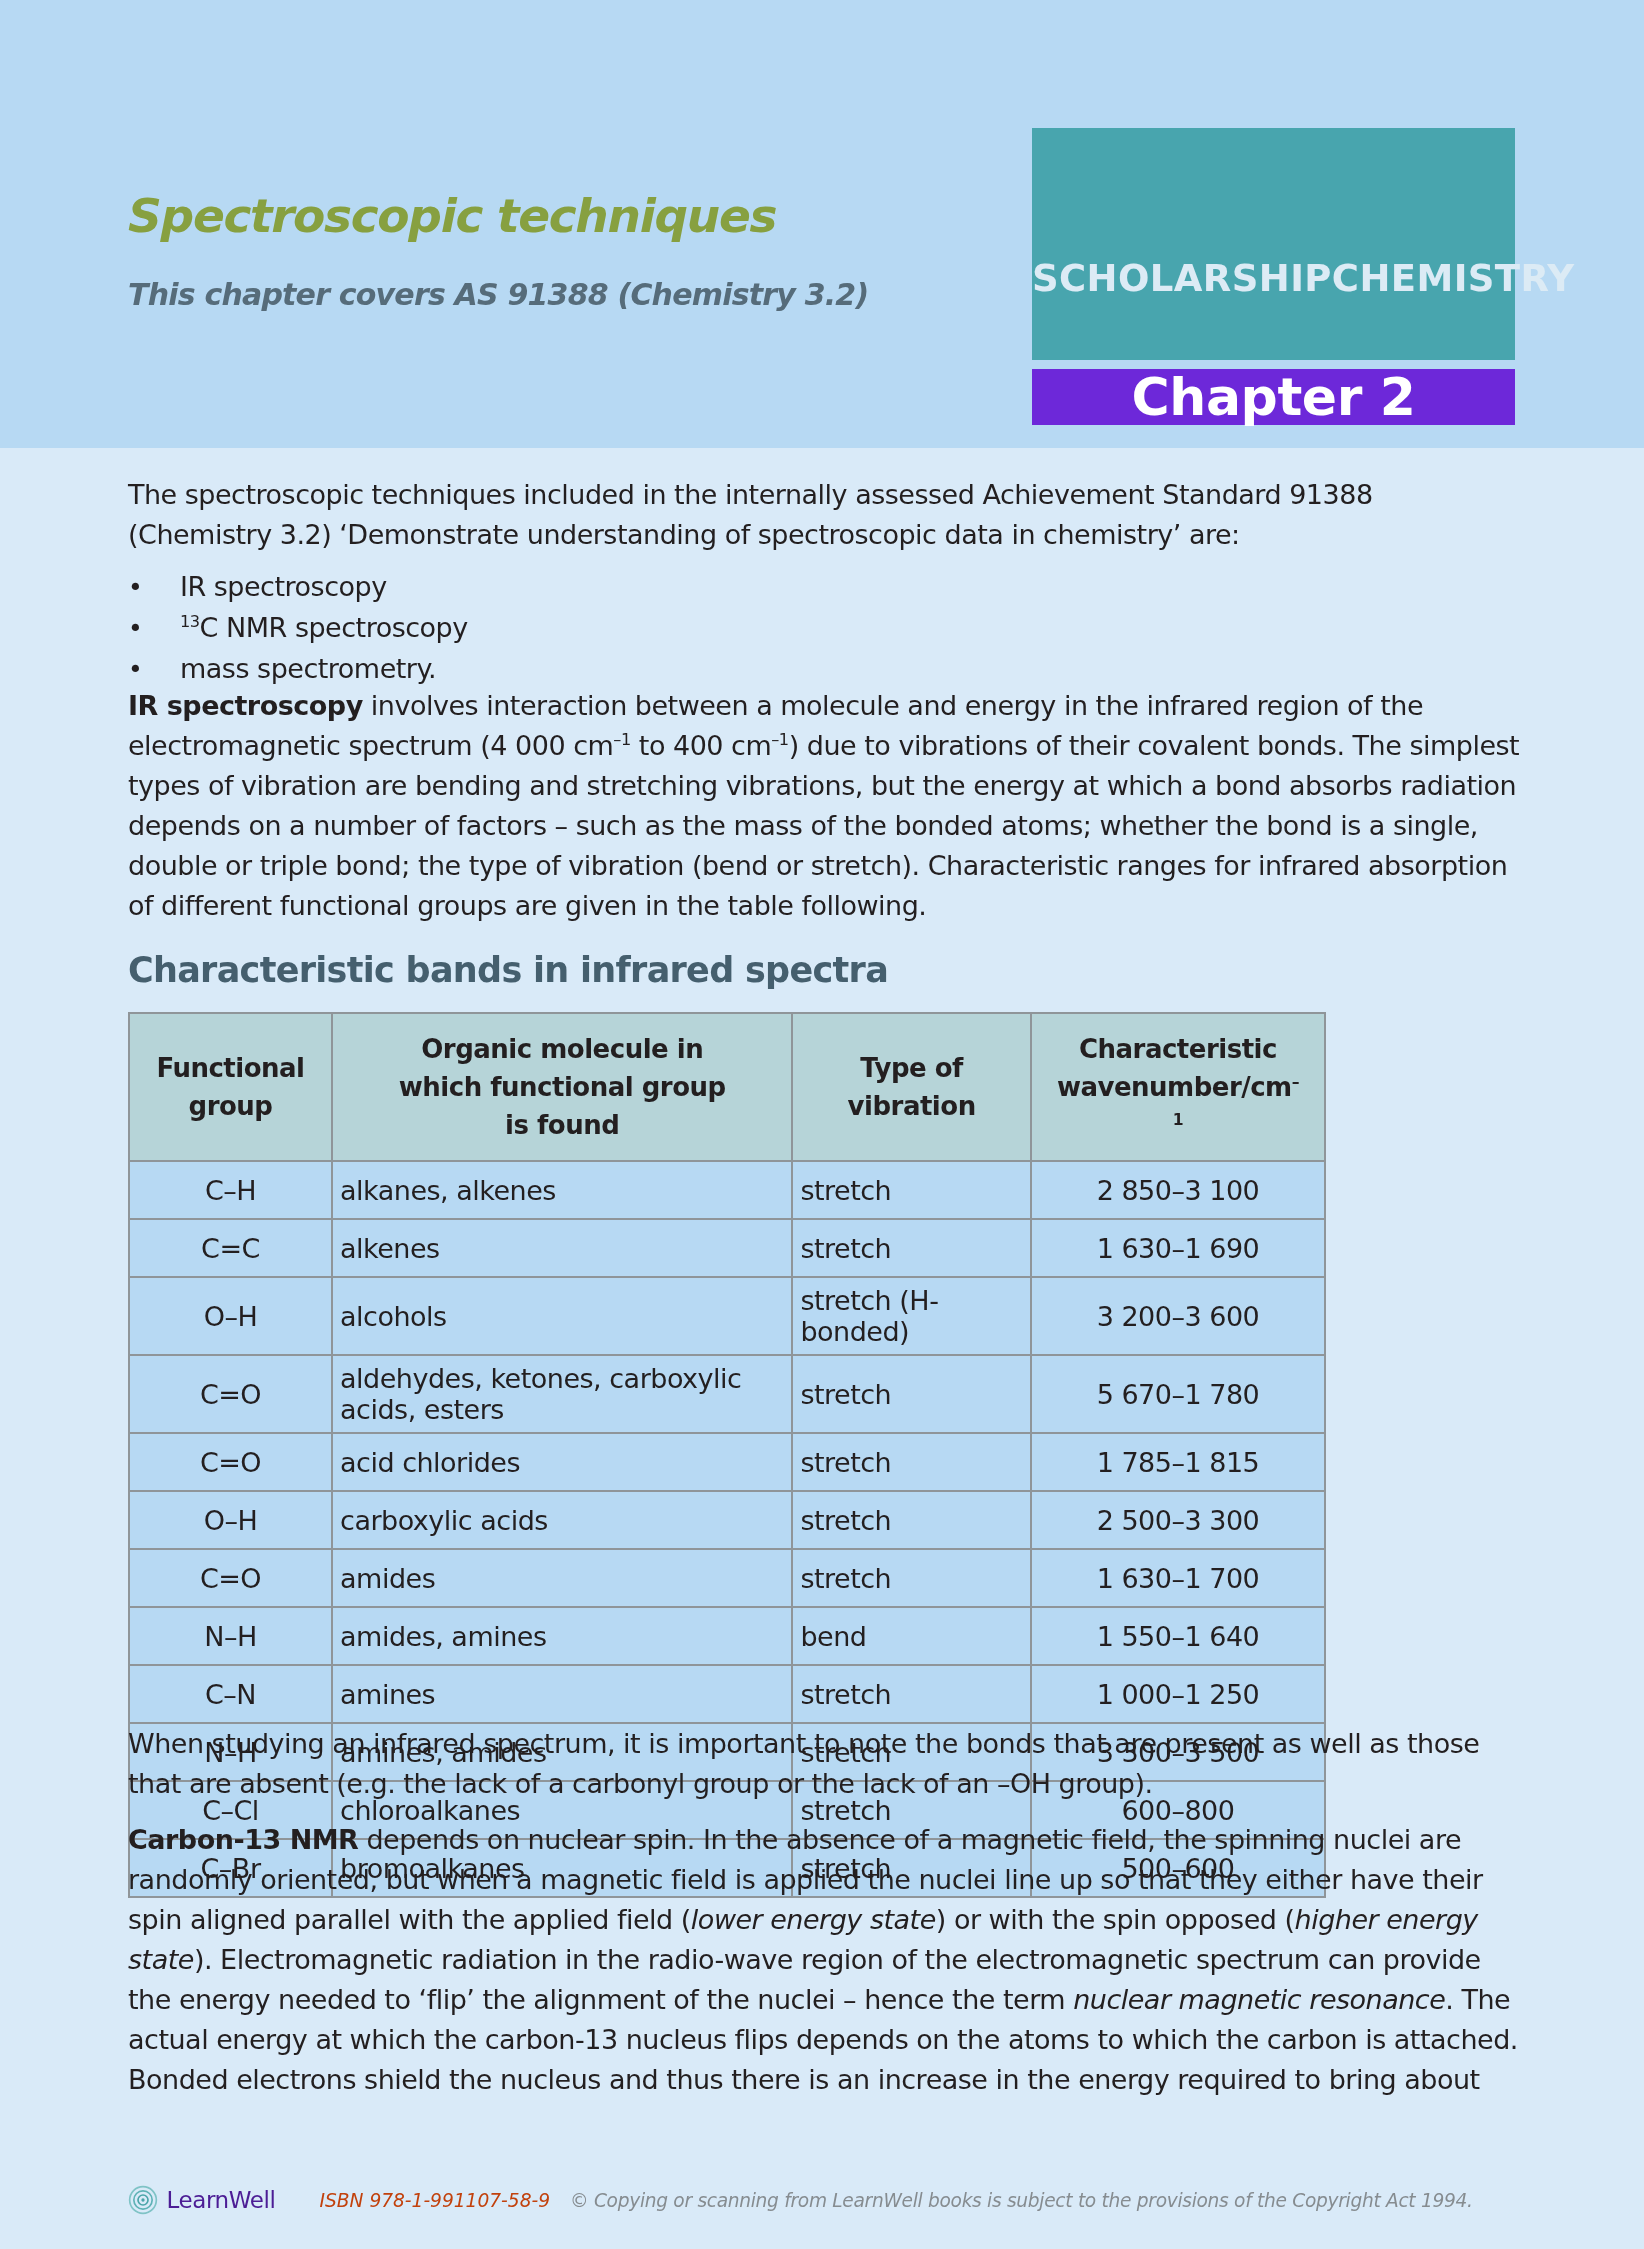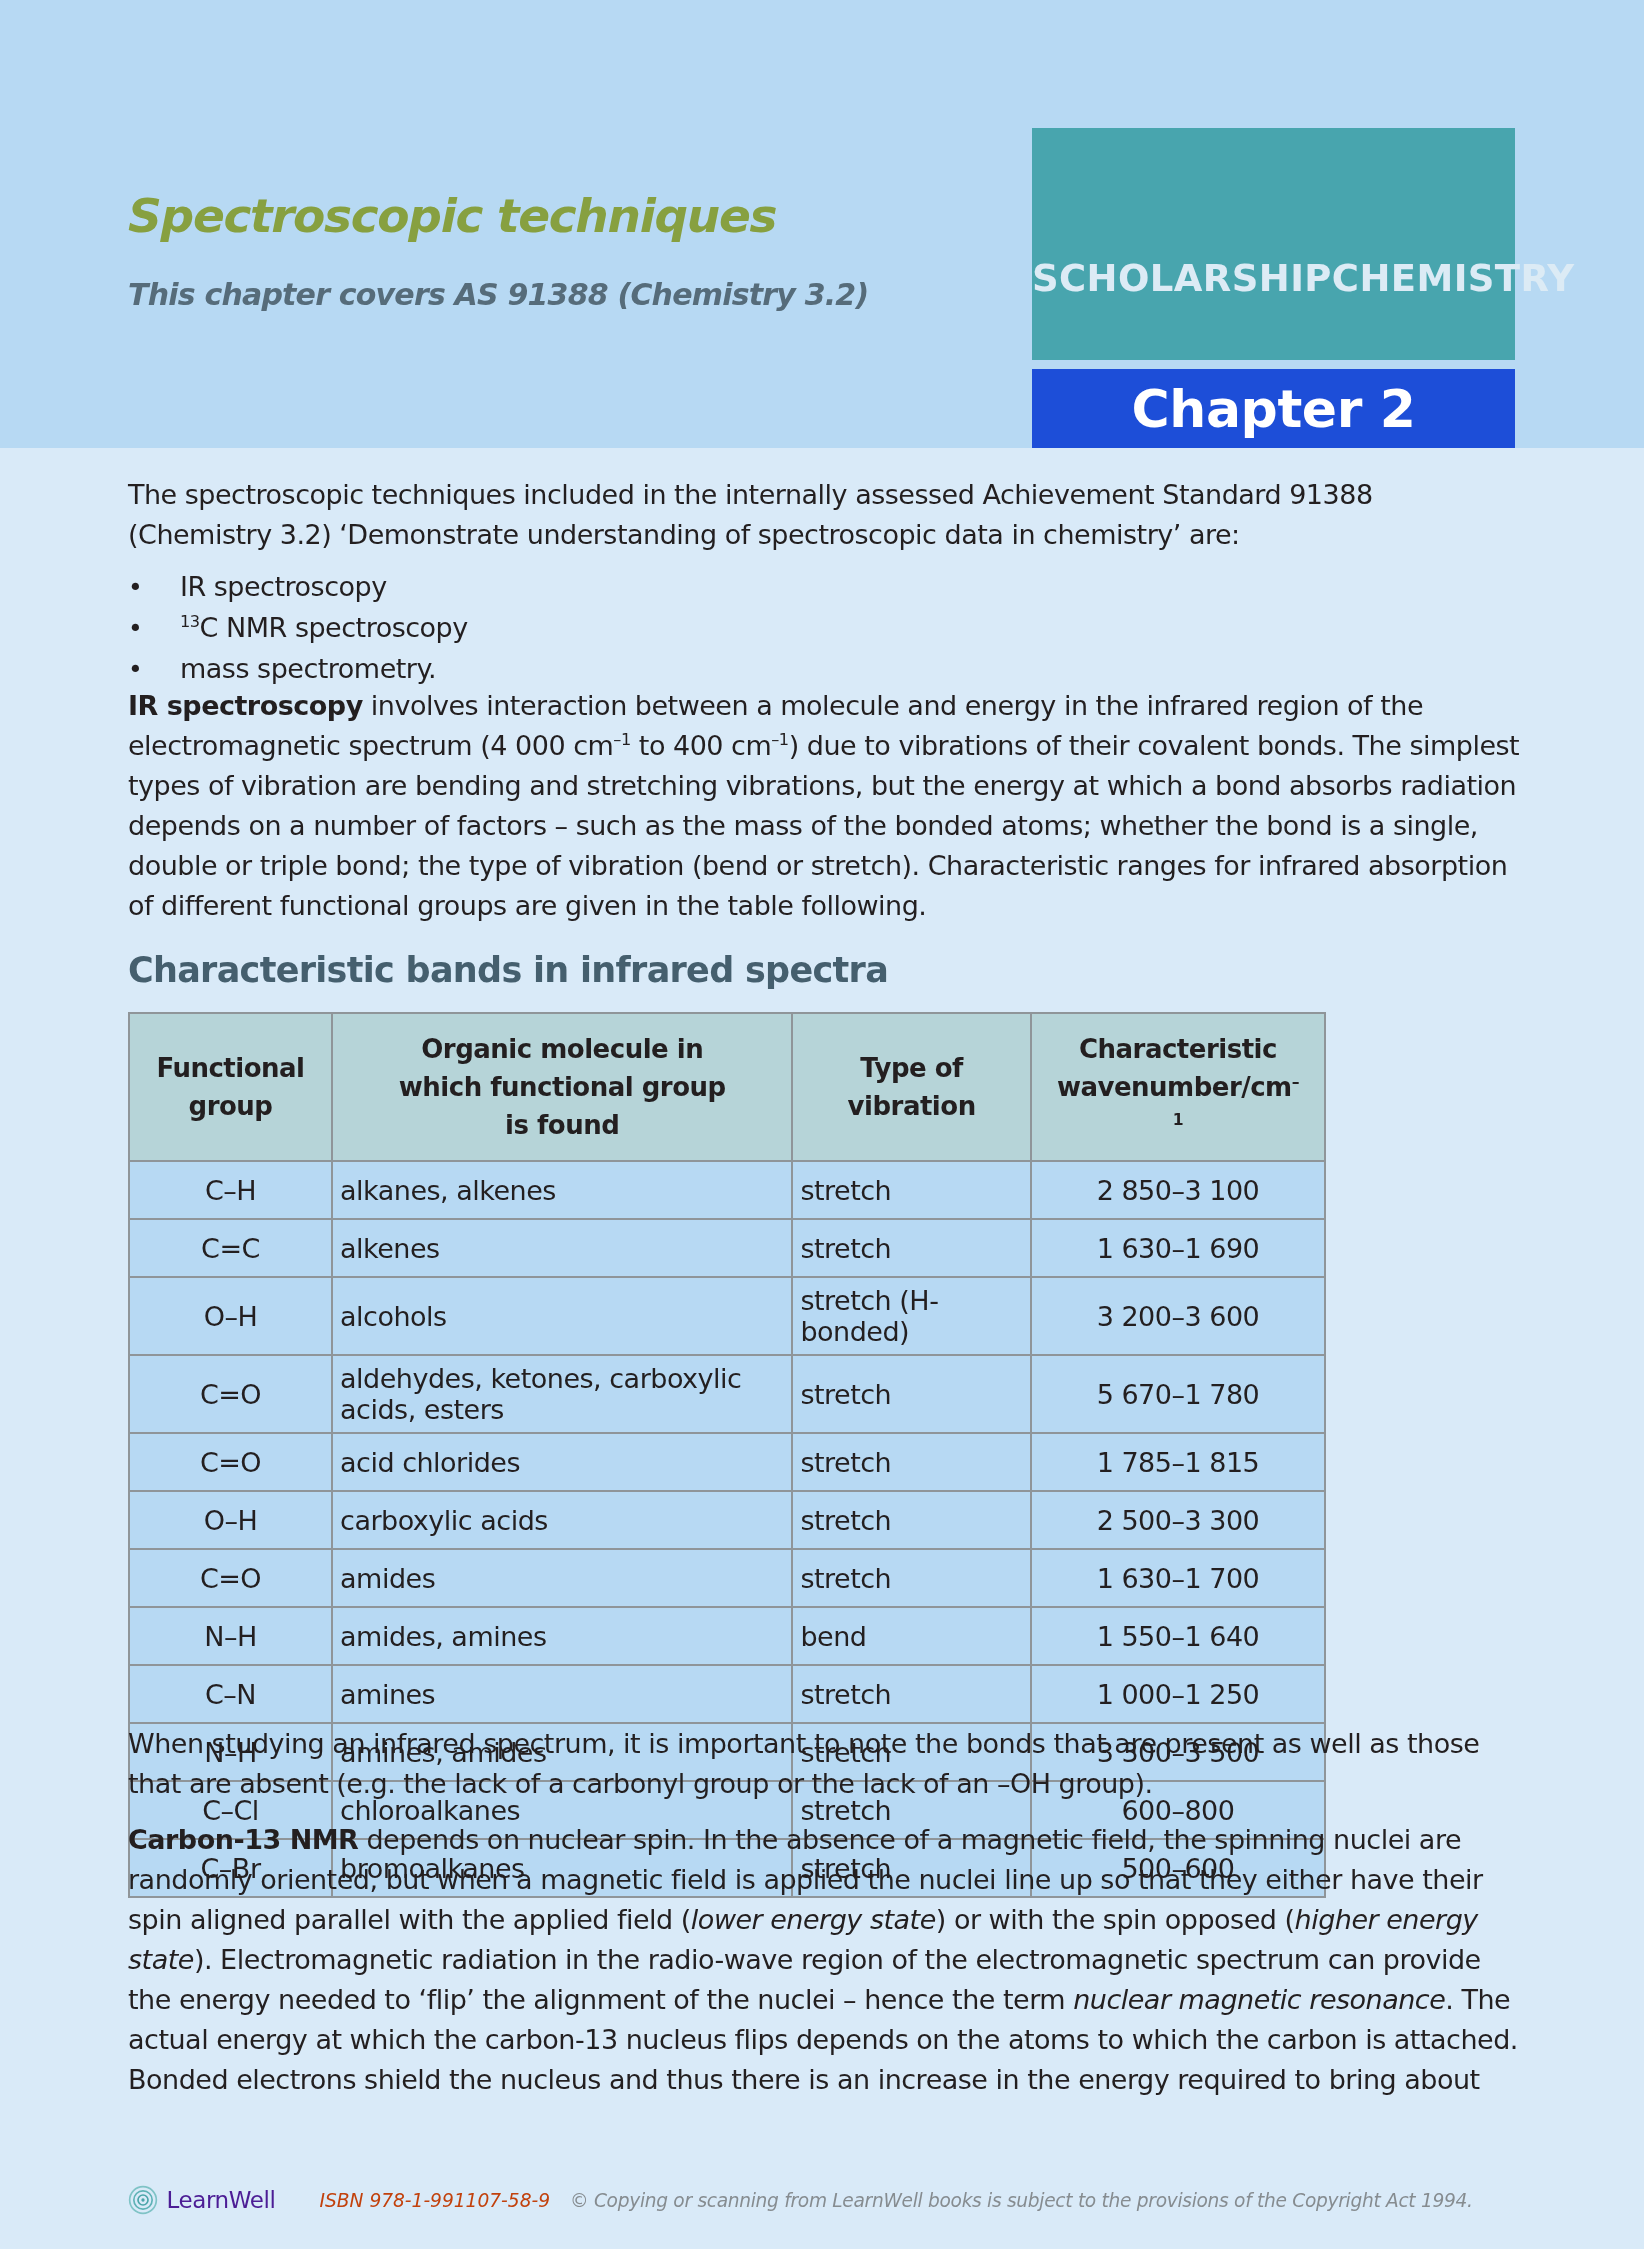--- a/index.html
+++ b/index.html
@@ -31,22 +31,22 @@
     position: absolute; left: 1032px; top: 128px; width: 483px; height: 232px;
     background: #48A5AE;
     display: flex; flex-direction: row; align-items: center; justify-content: flex-start;
     padding-top: 68px; box-sizing: border-box;
   }
   .badge-line {
     color: #DCEBF5; font-size: 37px; font-weight: bold; line-height: 51px;
     letter-spacing: 0.4px; font-family: "DejaVu Sans", sans-serif;
   }
   .chapter-box {
-    position: absolute; left: 1032px; top: 369px; width: 483px; height: 79px;
-    background: #1d4ed8;
+    position: absolute; left: 1032px; top: 369px; width: 483px; height: 56px;
+    background: #6d28d9;
     display: flex; align-items: center; justify-content: center;
   }
   .chapter-label {
     color: #FFFFFF; font-size: 52px; font-weight: bold; letter-spacing: -0.4px;
     font-family: "DejaVu Sans", sans-serif;
   }
 
   .body-text {
     position: absolute; left: 128px; width: 1395px;
     font-size: 27px; line-height: 40px; letter-spacing: -0.5px;

